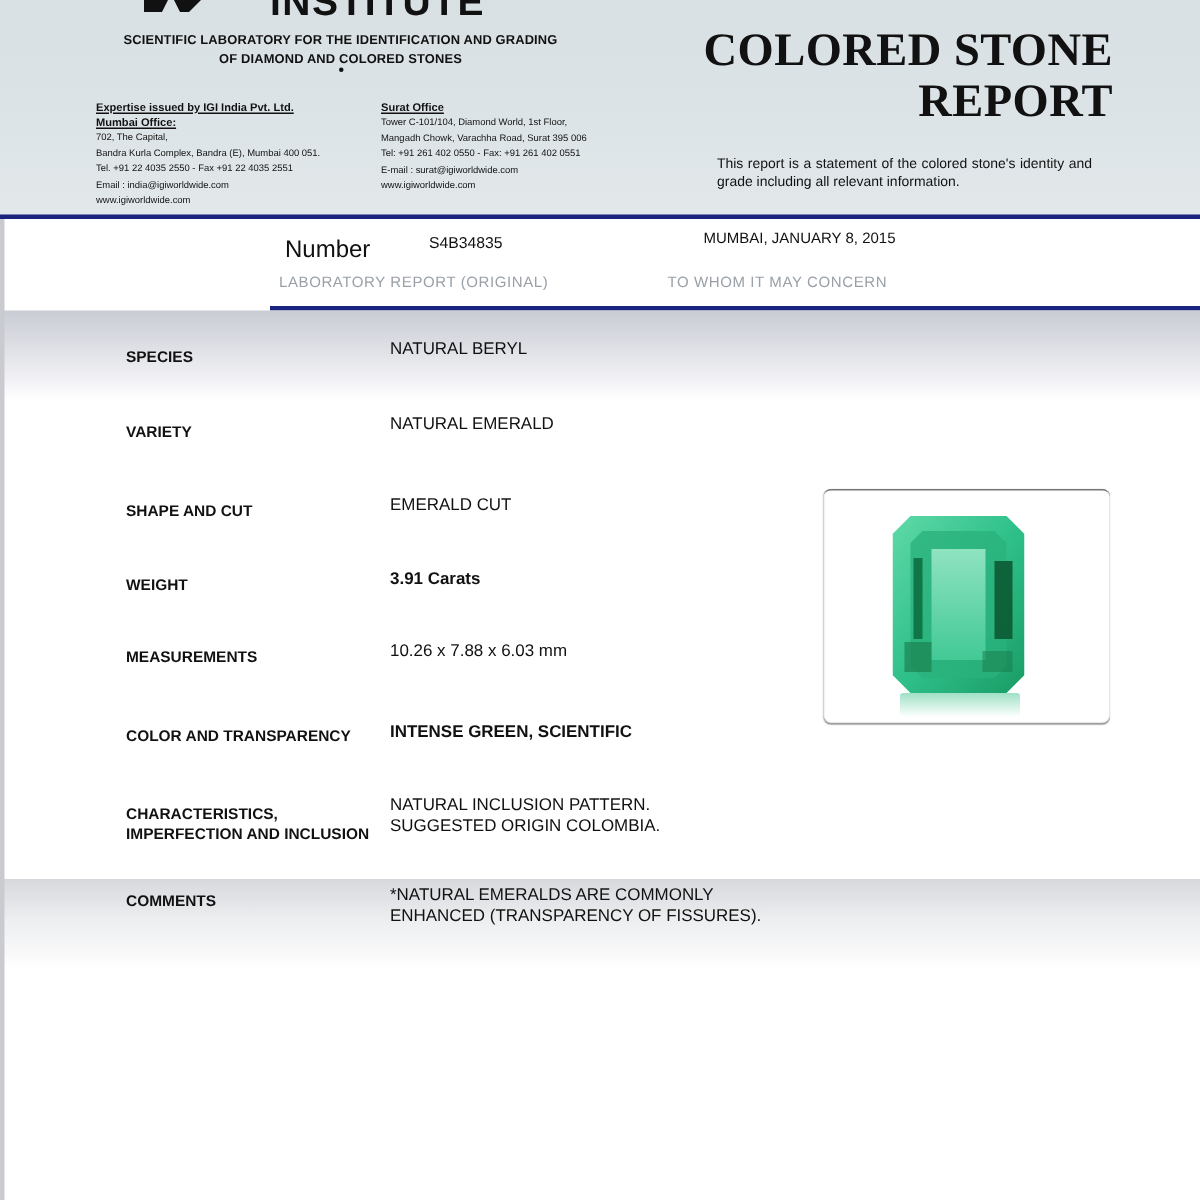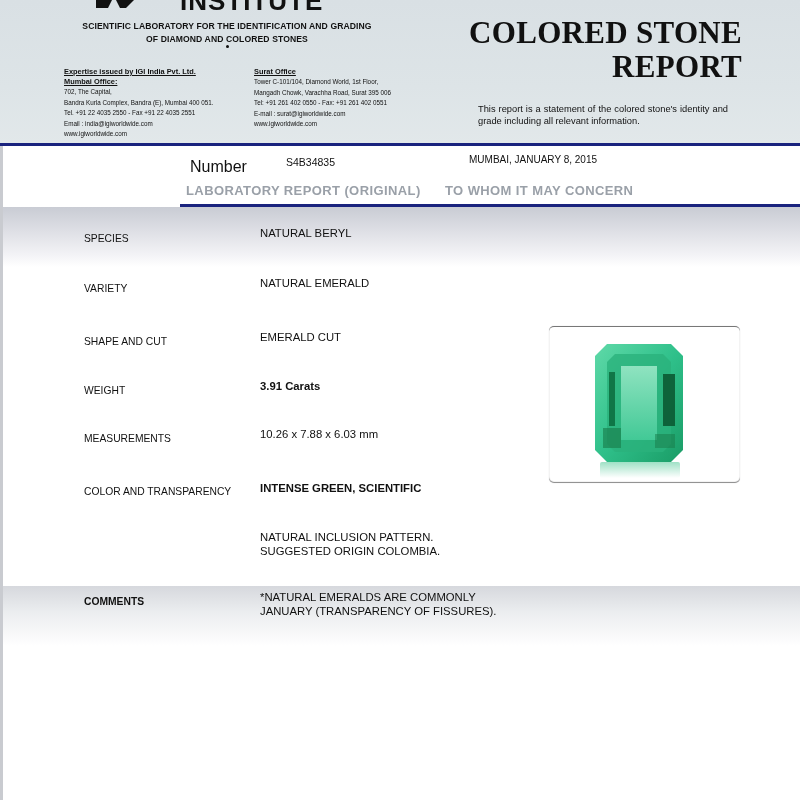--- a/index.html
+++ b/index.html
@@ -54,42 +54,42 @@
   }
 
   
   .number-band {
     position: absolute; left: 0; top: 146px; width: 800px; height: 60px; background: #fff;
   }
   .lbl-number { position: absolute; left: 190px; top: 158px; font-size: 16px; text-align: center; }
   .val-number { position: absolute; left: 286px; top: 156px; font-size: 10.5px; }
   .val-date { position: absolute; left: 444px; top: 154px; font-size: 10px; margin-left: 25px; }
   .faint {
-    position: absolute; font-size: 13px; color: #9aa0a8; letter-spacing: 0.4px; font-weight: bold;
+    position: absolute; font-size: 10px; color: #9aa0a8; letter-spacing: 0.4px;
   }
   .faint-left { left: 186px; top: 183px; }
   .faint-right { left: 445px; top: 183px; }
   .number-rule {
     position: absolute; left: 180px; top: 204px; width: 620px; height: 3px; background: #1a237e;
   }
   .shadow-band {
     position: absolute; left: 0; top: 207px; width: 800px; height: 60px;
     background: linear-gradient(180deg, #c9ccd4 0%, #dedfe5 40%, #f3f3f6 80%, #ffffff 100%);
   }
   .shadow-band-2 {
     position: absolute; left: 0; top: 586px; width: 800px; height: 60px;
     background: linear-gradient(180deg, #d6d8dd 0%, #eceef0 45%, #f8f8f9 80%, #ffffff 100%);
   }
   .left-edge {
     position: absolute; left: 0; top: 146px; width: 3px; height: 654px; background: #c9cbd0;
   }
 
   
   .row-label {
-    position: absolute; left: 84px; font-size: 10.3px; font-weight: normal; color: #111;
+    position: absolute; left: 84px; font-size: 10.3px; font-weight: bold; color: #111;
     line-height: 13px;
   }
   .row-value {
     position: absolute; left: 260px; font-size: 11.3px; color: #111; line-height: 13.5px;
   }
   .bold { font-weight: bold; }
 
   
   .gem-card {
     position: absolute; left: 549px; top: 326px; width: 191px; height: 156px;
@@ -172,29 +172,33 @@
 
   <div class="row-label" style="top:384px">WEIGHT</div>
   <div class="row-value bold" style="top:380px">3.91 Carats</div>
 
   <div class="row-label" style="top:432px">MEASUREMENTS</div>
   <div class="row-value" style="top:428px">10.26 x 7.88 x 6.03 mm</div>
 
   <div class="row-label" style="top:485px">COLOR AND TRANSPARENCY</div>
   <div class="row-value bold" style="top:482px">INTENSE GREEN, SCIENTIFIC</div>
 
+  <div class="row-label" style="top:537px">
+    <div>CHARACTERISTICS,</div>
+    <div>IMPERFECTION AND INCLUSION</div>
+  </div>
   <div class="row-value" style="top:531px">
     <div>NATURAL INCLUSION PATTERN.</div>
     <div>SUGGESTED ORIGIN COLOMBIA.</div>
   </div>
 
   <div class="row-label bold" style="top:595px">COMMENTS</div>
   <div class="row-value" style="top:591px">
     <div>*NATURAL EMERALDS ARE COMMONLY</div>
-    <div>JANUARY (TRANSPARENCY OF FISSURES).</div>
+    <div>ENHANCED (TRANSPARENCY OF FISSURES).</div>
   </div>
 
   <div class="gem-card"></div>
   <svg class="gem" viewBox="0 0 88 118">
     <defs>
       <linearGradient id="gmain" x1="0" y1="0" x2="1" y2="1">
         <stop offset="0" stop-color="#5fd9a8"></stop>
         <stop offset="0.5" stop-color="#2fc08a"></stop>
         <stop offset="1" stop-color="#1a9c66"></stop>
       </linearGradient>

